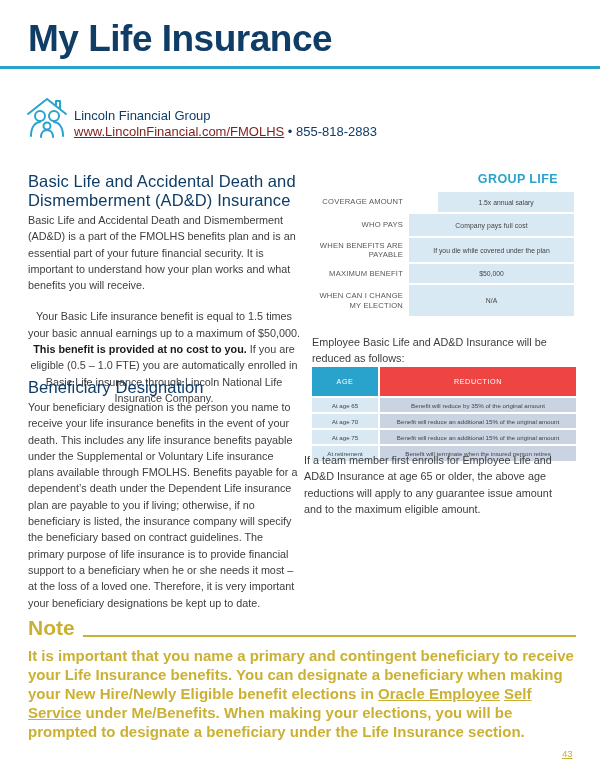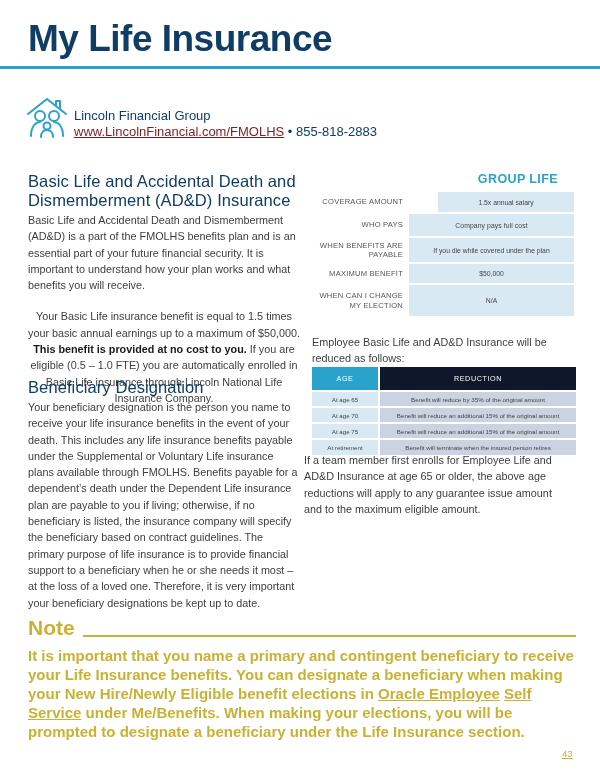--- a/index.html
+++ b/index.html
@@ -54,24 +54,24 @@
   .gl-row.h2 { height: 22px; }
   .gl-row.h3 { height: 24px; }
   .gl-row.h4 { height: 19px; }
   .gl-row.h5 { height: 31px; }
 
   .reduce-intro { position: absolute; left: 312px; top: 334px; width: 268px; }
   .reduction-table {
     position: absolute; left: 312px; top: 367px; width: 264px; border-collapse: collapse;
   }
   .reduction-table th {
-    height: 24px; font-size: 7.2px; color: #ffffff; font-weight: normal; letter-spacing: 0.6px; text-align: center;
+    height: 30px; font-size: 7.2px; color: #ffffff; font-weight: normal; letter-spacing: 0.6px; text-align: center;
   }
   .reduction-table th.age { background: #2aa3cc; width: 67px; border-right: 2px solid #ffffff; }
-  .reduction-table th.red { background: #0f172a; }
+  .reduction-table th.red { background: #ef4444; }
   .reduction-table td {
     height: 16px; font-size: 6.2px; color: #444; text-align: center; border-top: 2px solid #ffffff;
   }
   .reduction-table td.age { background: #d9e9f3; border-right: 2px solid #ffffff; }
   .reduction-table td.red { background: #c9d3e2; }
 
   .age-note { position: absolute; left: 304px; top: 452px; width: 268px; }
 
   .note-box { position: absolute; left: 28px; top: 616px; width: 548px; }
   .note-head { display: flex; align-items: flex-end; }

